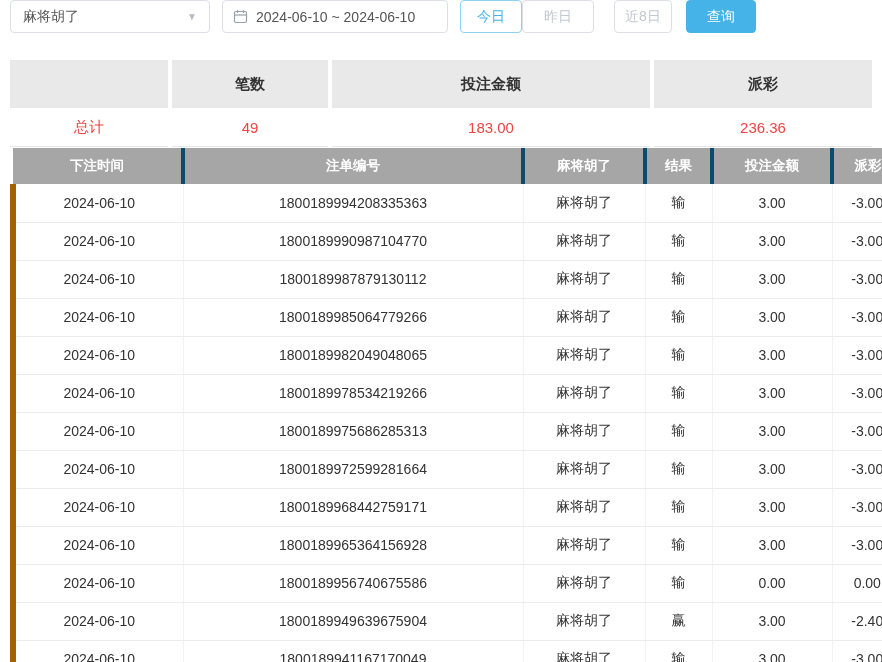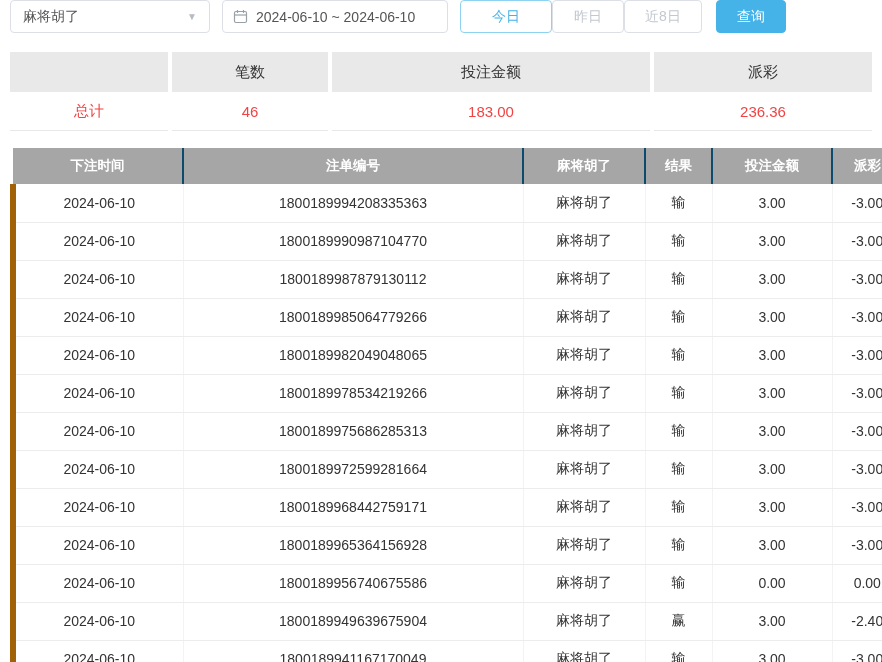--- a/index.html
+++ b/index.html
@@ -19,54 +19,54 @@
   .select .caret { margin-left:auto; color:#b6bcc6; font-size:10px; }
   .datebox {
     width:226px; height:33px; border:1px solid #dcdfe6; border-radius:4px;
     display:flex; align-items:center; gap:8px; padding:4px 10px; margin-left:12px;
     font-size:14px; color:#555; background:#fff; cursor:pointer;
   }
   .btn {
     height:33px; border:1px solid #dcdfe6; border-radius:4px; background:#fff;
     color:#c3c8d0; font-size:14px; cursor:pointer; font-family:inherit; text-align:center;
   }
-  .btn.today  { width:92px; margin-left:12px; color:var(--accent,#45b2e8); border-color:#8ed2f1; }
+  .btn.today  { width:62px; margin-left:12px; color:var(--accent,#45b2e8); border-color:#8ed2f1; }
   .btn.yesterday { width:72px; }
-  .btn.last8  { width:78px; margin-left:0; }
+  .btn.last8  { width:58px; margin-left:20px; }
   .btn.query  { width:70px; margin-left:14px; background:var(--accent,#45b2e8); border-color:var(--accent,#45b2e8); color:#fff; }
 
   
   .summary { position:absolute; top:52px; left:10px; width:862px; font-size:15px; }
   .summary-row { display:flex; }
   .gap { width:4px; background:#fff; }
   .c1 { width:158px; } .c2 { width:156px; } .c3 { width:318px; } .c4 { width:218px; }
   .summary-head .cell {
-    background:var(--summary-header-bg,#e9e9e9); height:40px;
-    display:flex; align-items:center; justify-content:center; font-weight:normal; color:#333;
+    background:var(--summary-header-bg,#e9e9e9); height:48px;
+    display:flex; align-items:center; justify-content:center; font-weight:bold; color:#333;margin-top:8px;
   }
   .summary-vals .cell {
     background:#fff; height:39px; display:flex; align-items:center; justify-content:center;
     border-bottom:1px solid #e8e8e8; color:#ef4444;
   }
 
   
   .bet-table {
     position:absolute; top:148px; left:10px; width:889px;
     border-collapse:collapse; table-layout:fixed; font-size:14px;
   }
   .bet-table col.w-time   { width:170px; }
   .bet-table col.w-order  { width:340px; }
   .bet-table col.w-game   { width:122px; }
   .bet-table col.w-result { width:67px;  }
   .bet-table col.w-bet    { width:120px; }
   .bet-table col.w-payout { width:70px;  }
   .bet-table thead th {
     background:var(--table-header-bg,#a6a6a6); color:#fff; height:36px;
     font-weight:bold; font-size:13.5px; text-align:center;
-    border-right:2px solid #0c4a6e;
+    border-right:4px solid #0c4a6e;
   }
   .bet-table thead th:last-child { border-right:none; }
   .bet-table tbody td {
     height:38px; text-align:center; background:#fff; color:#333;
     border-bottom:1px solid #ececec; border-right:1px solid #f3f3f3;
   }
   .bet-table tbody td:first-child { border-left:6px solid #a16207; }
   .bet-table tbody td:last-child  { border-right:none; }
   .neg { color:var(--negative,#f20000); }
 
@@ -103,21 +103,21 @@
     <div class="gap"></div>
     <div class="cell c2">笔数</div>
     <div class="gap"></div>
     <div class="cell c3">投注金额</div>
     <div class="gap"></div>
     <div class="cell c4">派彩</div>
   </div>
   <div class="summary-row summary-vals">
     <div class="cell c1">总计</div>
     <div class="gap"></div>
-    <div class="cell c2">46</div>
+    <div class="cell c2">49</div>
     <div class="gap"></div>
     <div class="cell c3">183.00</div>
     <div class="gap"></div>
     <div class="cell c4">236.36</div>
   </div>
 </div>
 
 <table class="bet-table">
   <colgroup>
     <col class="w-time">

